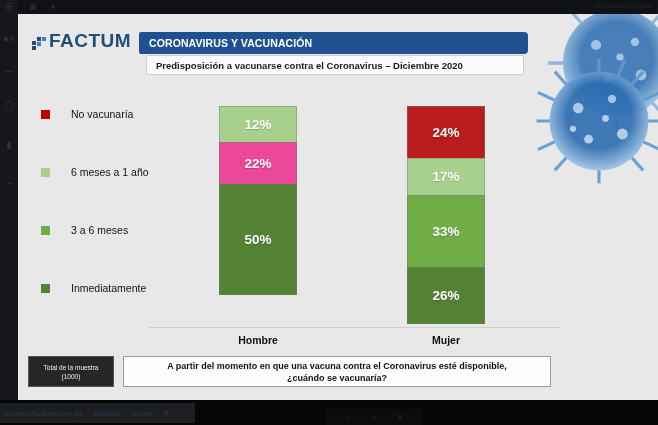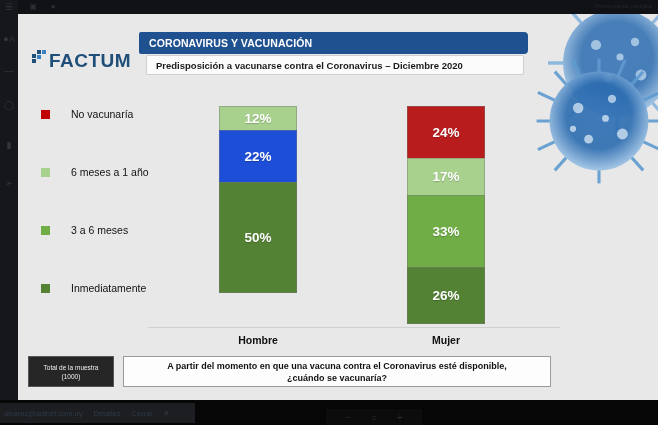--- a/index.html
+++ b/index.html
@@ -35,21 +35,21 @@
   #slide { position:absolute; left:18px; top:14px; width:640px; height:386px;
       background:#e8e8e8; overflow:hidden; }
 
   
   .virus { position:absolute; pointer-events:none; }
   .virus-a { right:-34px; top:-26px; width:150px; height:150px; }
   .virus-b { right:-6px; top:42px; width:130px; height:130px; }
 
   
   .hdr { position:absolute; left:0; top:0; width:640px; height:72px; }
-  .logo { position:absolute; left:14px; top:16px; display:flex; align-items:flex-start; gap:2px;margin-top:20px; }
+  .logo { position:absolute; left:14px; top:16px; display:flex; align-items:flex-end; gap:2px; }
   .logo-mark { position:relative; width:15px; height:15px; }
   .logo-mark i { position:absolute; display:block; background:#1f4e79; }
   .logo-txt { font-size:19px; font-weight:bold; color:#1f4e79;
       letter-spacing:.5px; font-family:"Liberation Sans", sans-serif; }
 
   .title-blue { position:absolute; left:121px; top:18px; width:389px; height:22px;
       background:#1f5090; border-radius:2px 4px 4px 2px;
       display:flex; align-items:center; padding-left:10px; }
   .title-blue span { color:#fff; font-size:10.5px; font-weight:bold; letter-spacing:.1px; }
   .title-white { position:absolute; left:128px; top:41px; width:378px; height:20px;
@@ -227,24 +227,24 @@
           <span class="leg-sw" style="background:#70ad47"></span>
           <span class="leg-lb">3 a 6 meses</span>
         </div>
         <div class="leg-item" style="top:196px">
           <span class="leg-sw" style="background:#548235"></span>
           <span class="leg-lb">Inmediatamente</span>
         </div>
       </div>
 
       <div class="barcol" id="bar-hombre" style="left:201px; top:20px;">
-        <div class="seg" style="background: rgb(169, 209, 142); height: 25px;">
+        <div class="seg" style="background: rgb(169, 209, 142); height: 37px;">
           <span>12%</span>
         </div>
-        <div class="seg" style="background: #1d4ed8; height: 53px;">
+        <div class="seg" style="background: #ec4899; height: 43px;">
           <span>22%</span>
         </div>
         <div class="seg" style="background: rgb(84, 130, 53); height: 110.5px;">
           <span>50%</span>
         </div>
       </div>
       <div class="catlabel" style="left:201px;">Hombre</div>
 
       <div class="barcol" id="bar-mujer" style="left:389px; top:20px;">
         <div class="seg" style="background: #b91c1c; height: 53.04px;">

